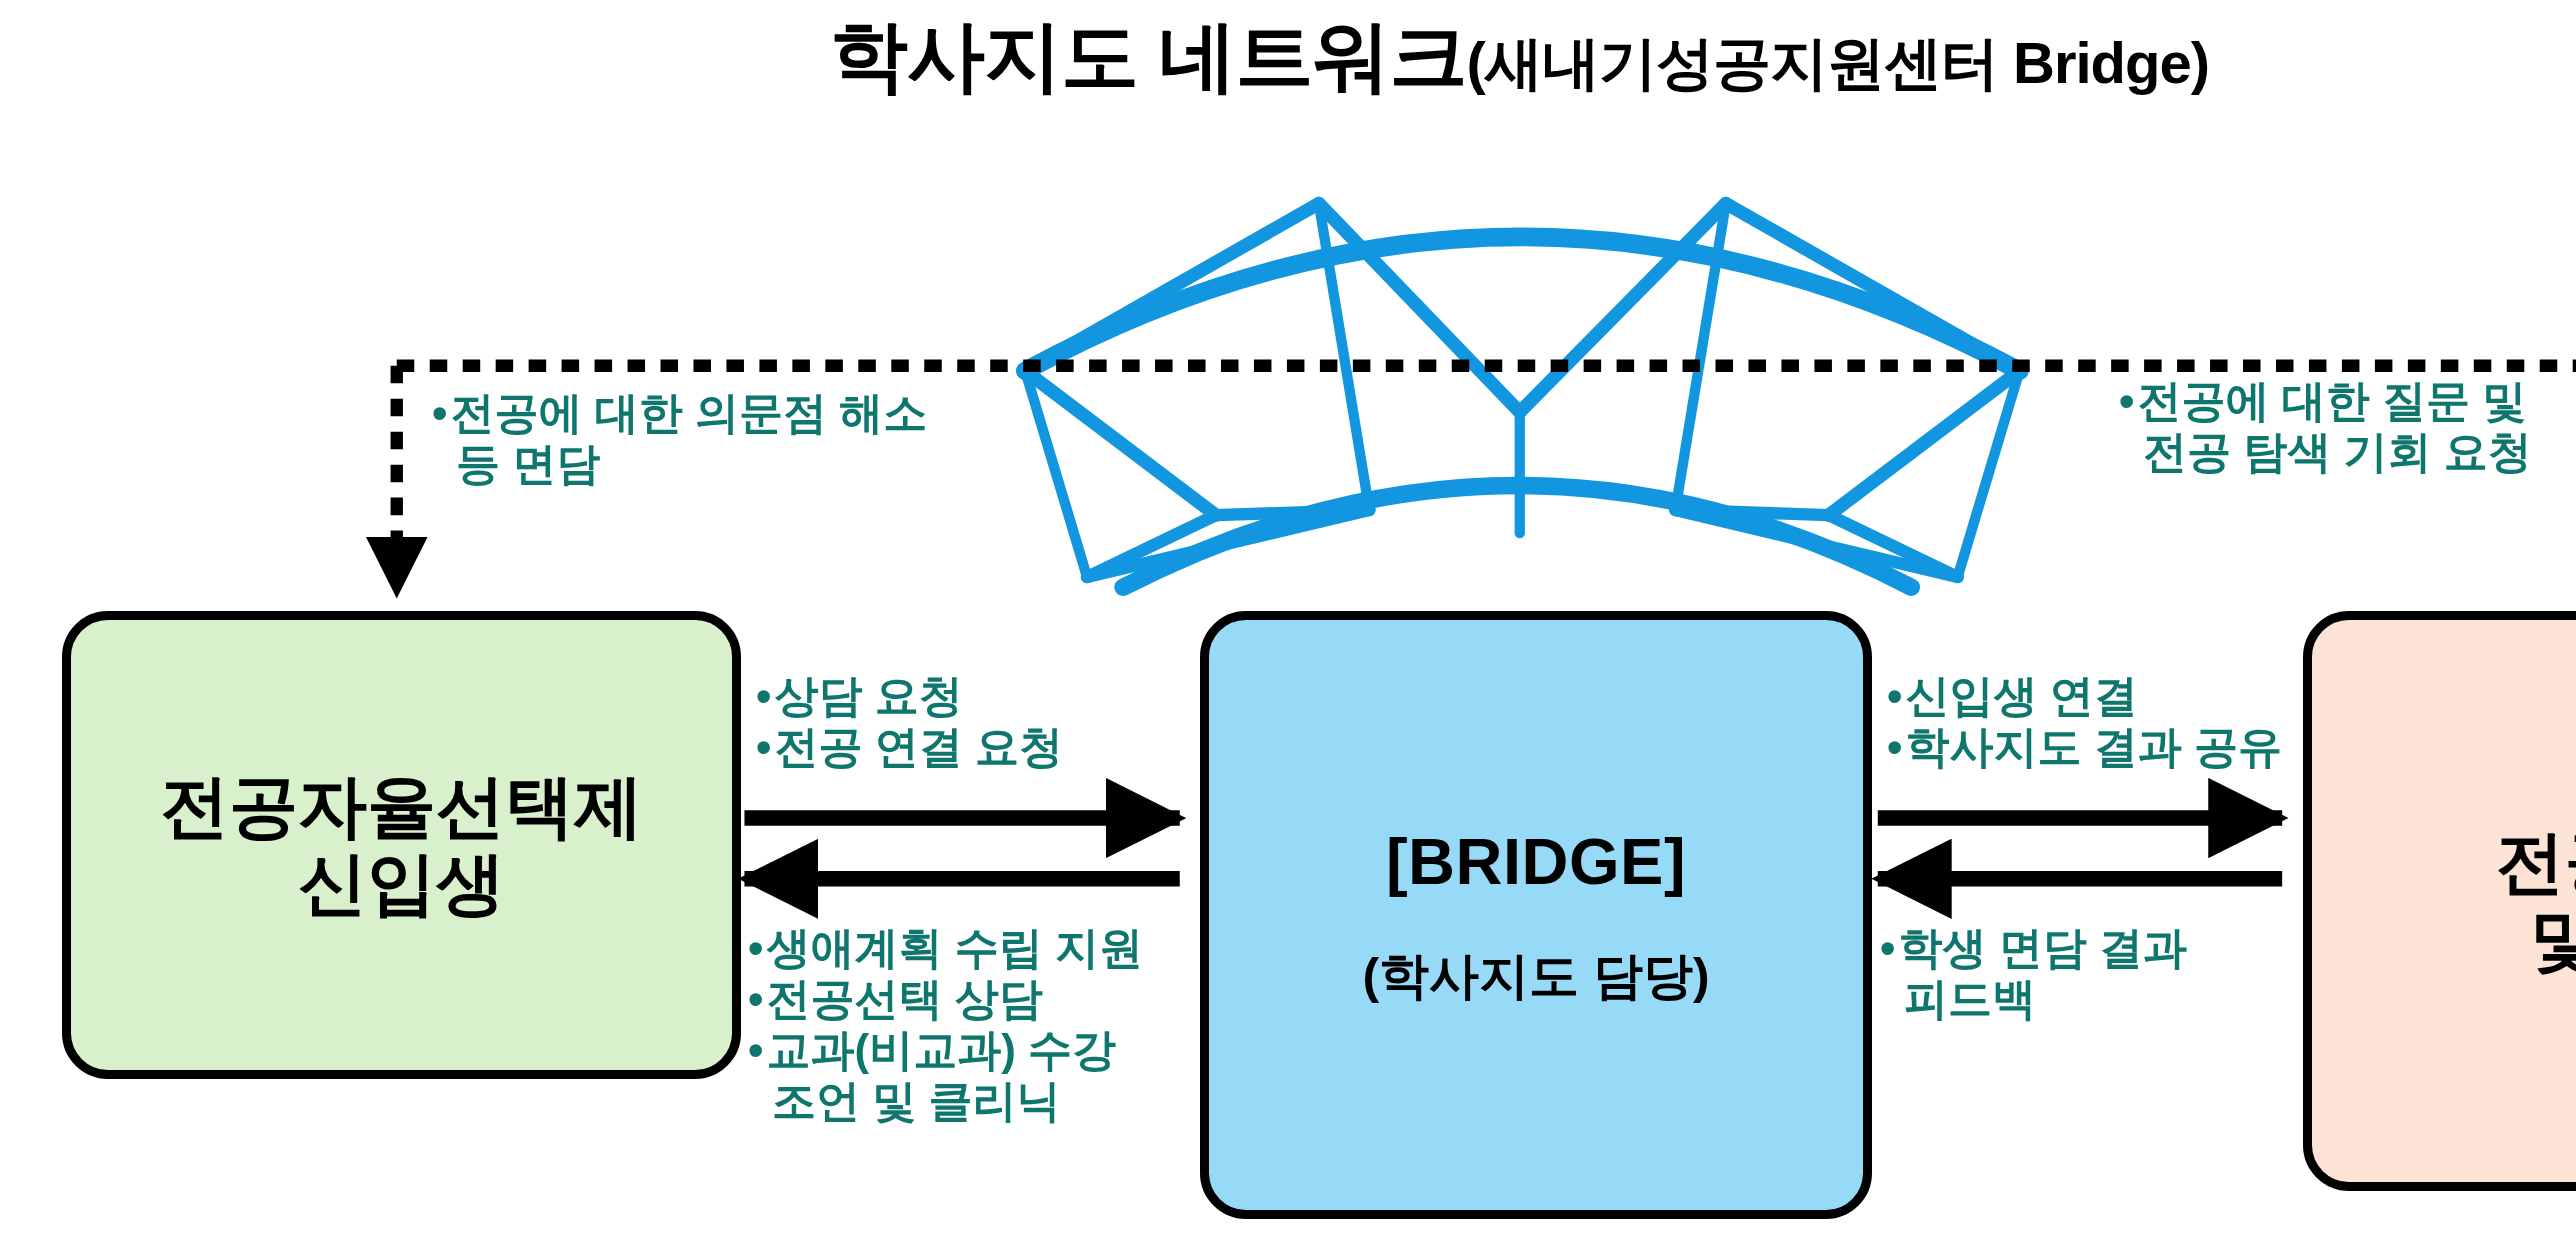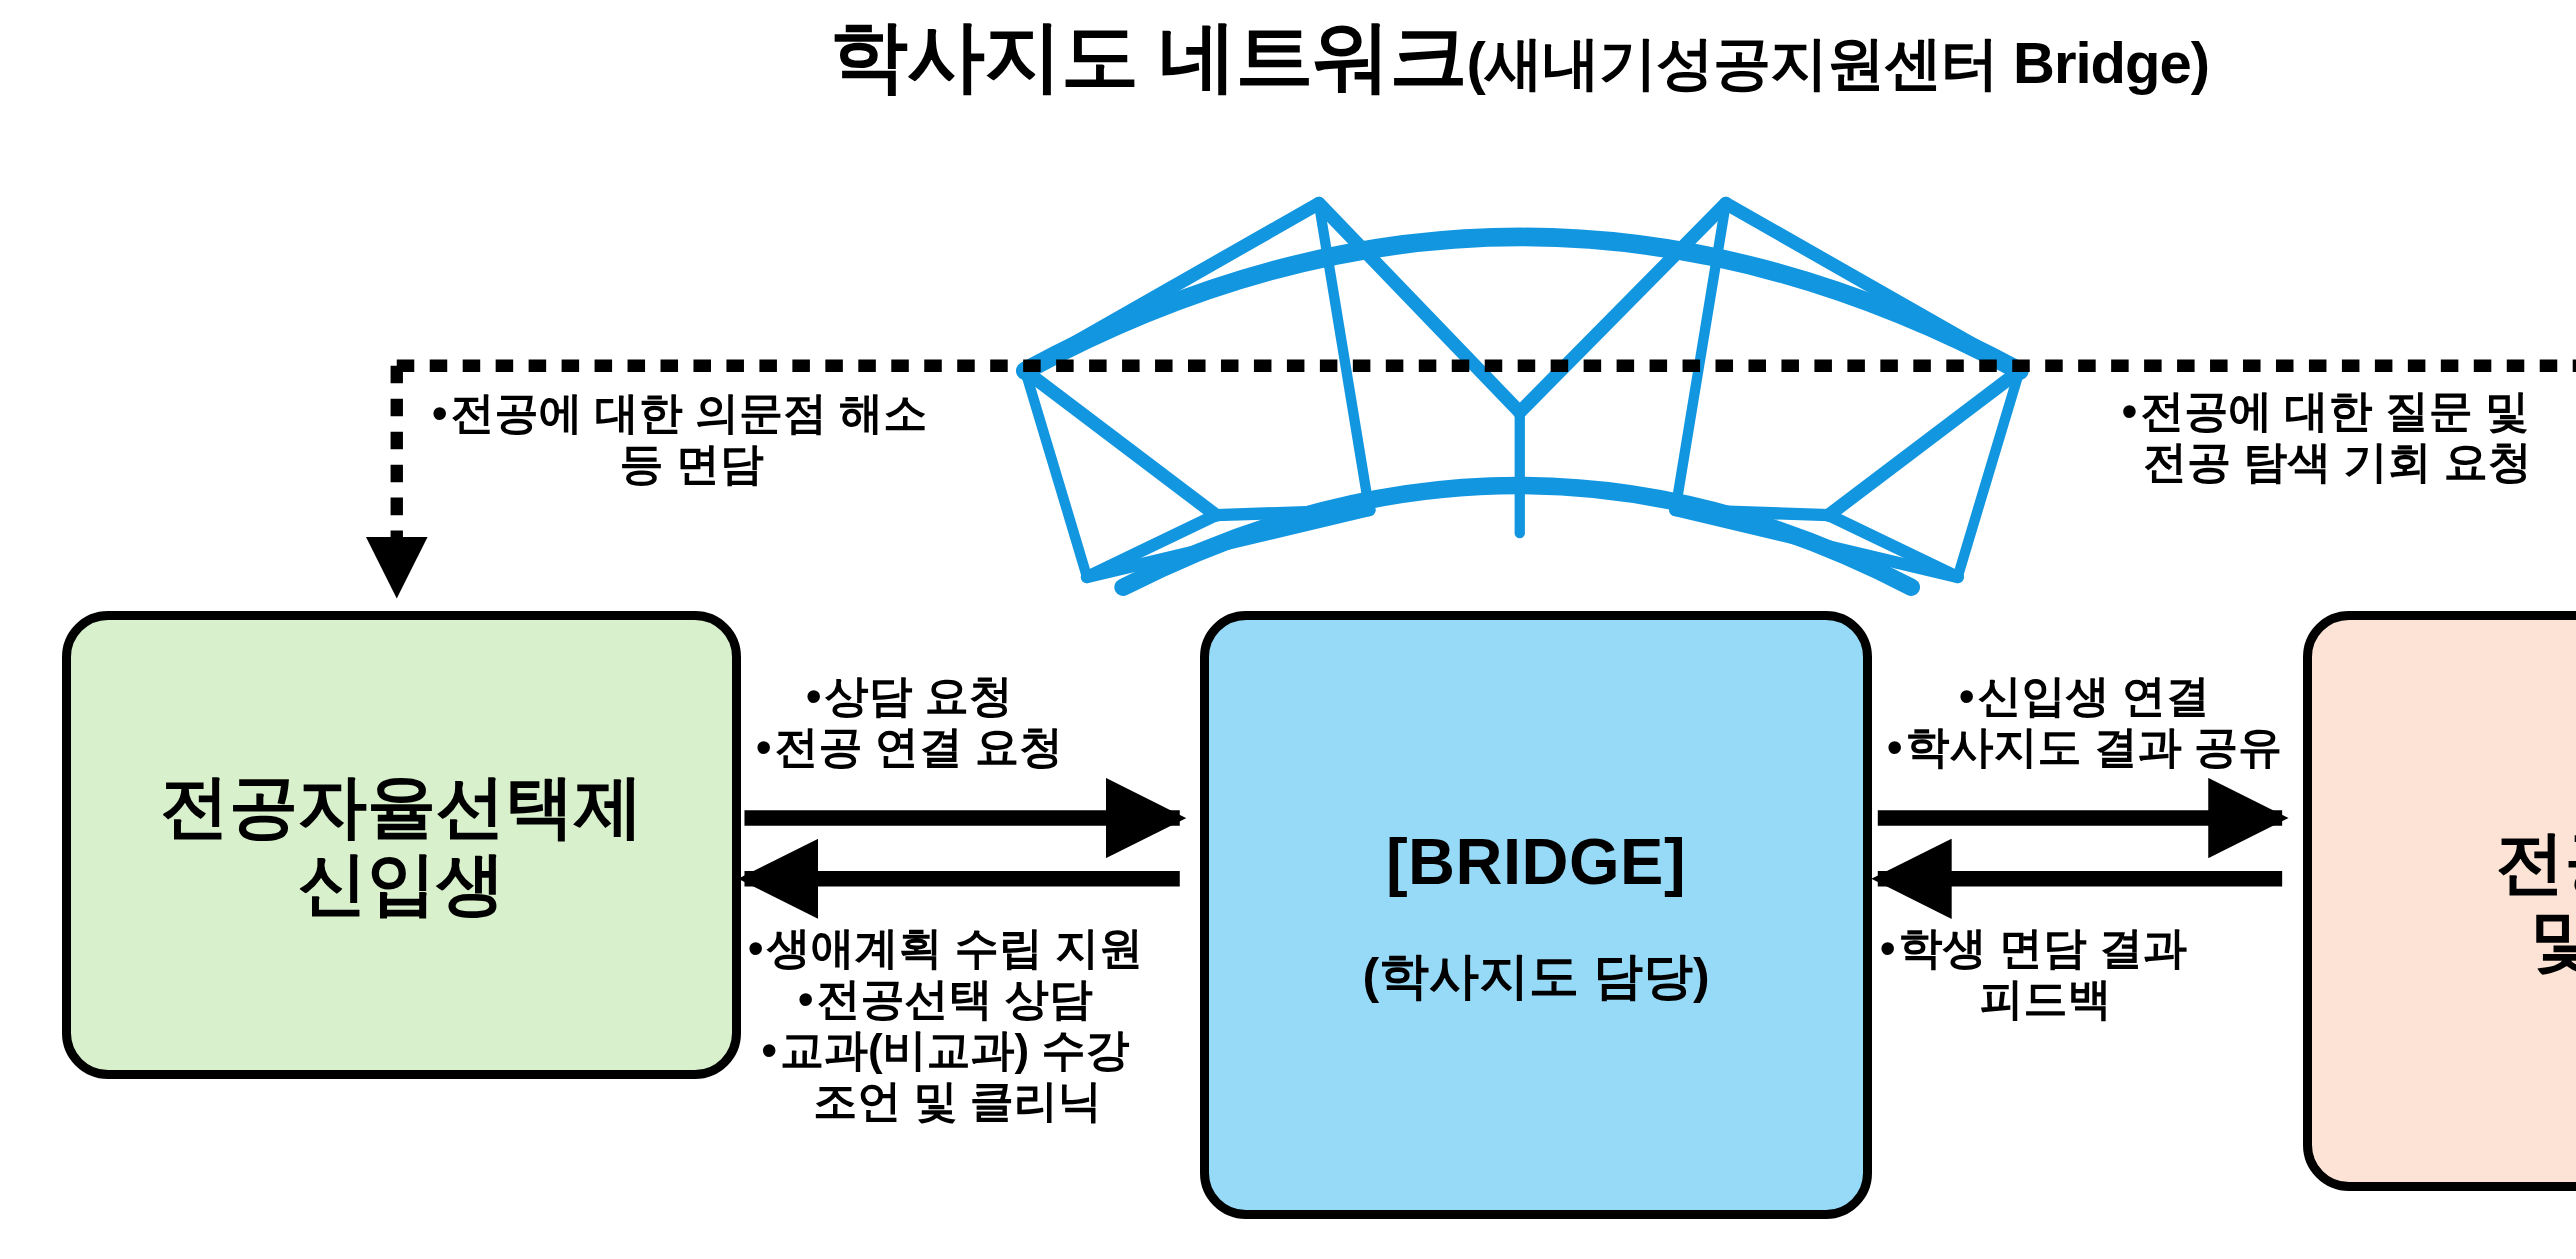--- a/index.html
+++ b/index.html
@@ -97,39 +97,38 @@
     left: 0;
     top: 0;
     width: 3039px;
     height: 1259px;
     pointer-events: none;
   }
 
   
   .edge-label {
     position: absolute;
-    color: #000000;
+    color: #0f766e;
     font-weight: bold;
     line-height: 1.16;
     white-space: nowrap;
-    text-align: center;
   }
   .edge-label .li {
     display: block;
   }
   .edge-label .li.b::before {
     content: "\2022";
     margin-right: 3.1px;
   }
   .edge-label .li.cont {
     padding-left: 24px;
   }
 
   #lbl-top-left   { left: 432px;  top: 387px;  font-size: 44px; }
-  #lbl-top-right  { left: 2119px; top: 385px;  font-size: 44px; }
+  #lbl-top-right  { left: 2119px; top: 375px;  font-size: 44px; }
   #lbl-l2c-up     { left: 756px; top: 670px; font-size: 44px; }
   #lbl-c2l-down   { left: 748px; top: 922px; font-size: 44px; }
   #lbl-c2r-up     { left: 1887px; top: 670px; font-size: 44px; }
   #lbl-r2c-down   { left: 1880px; top: 922px; font-size: 44px; }
 </style>
 </head>
 <body>
 
 <div id="stage">
 

